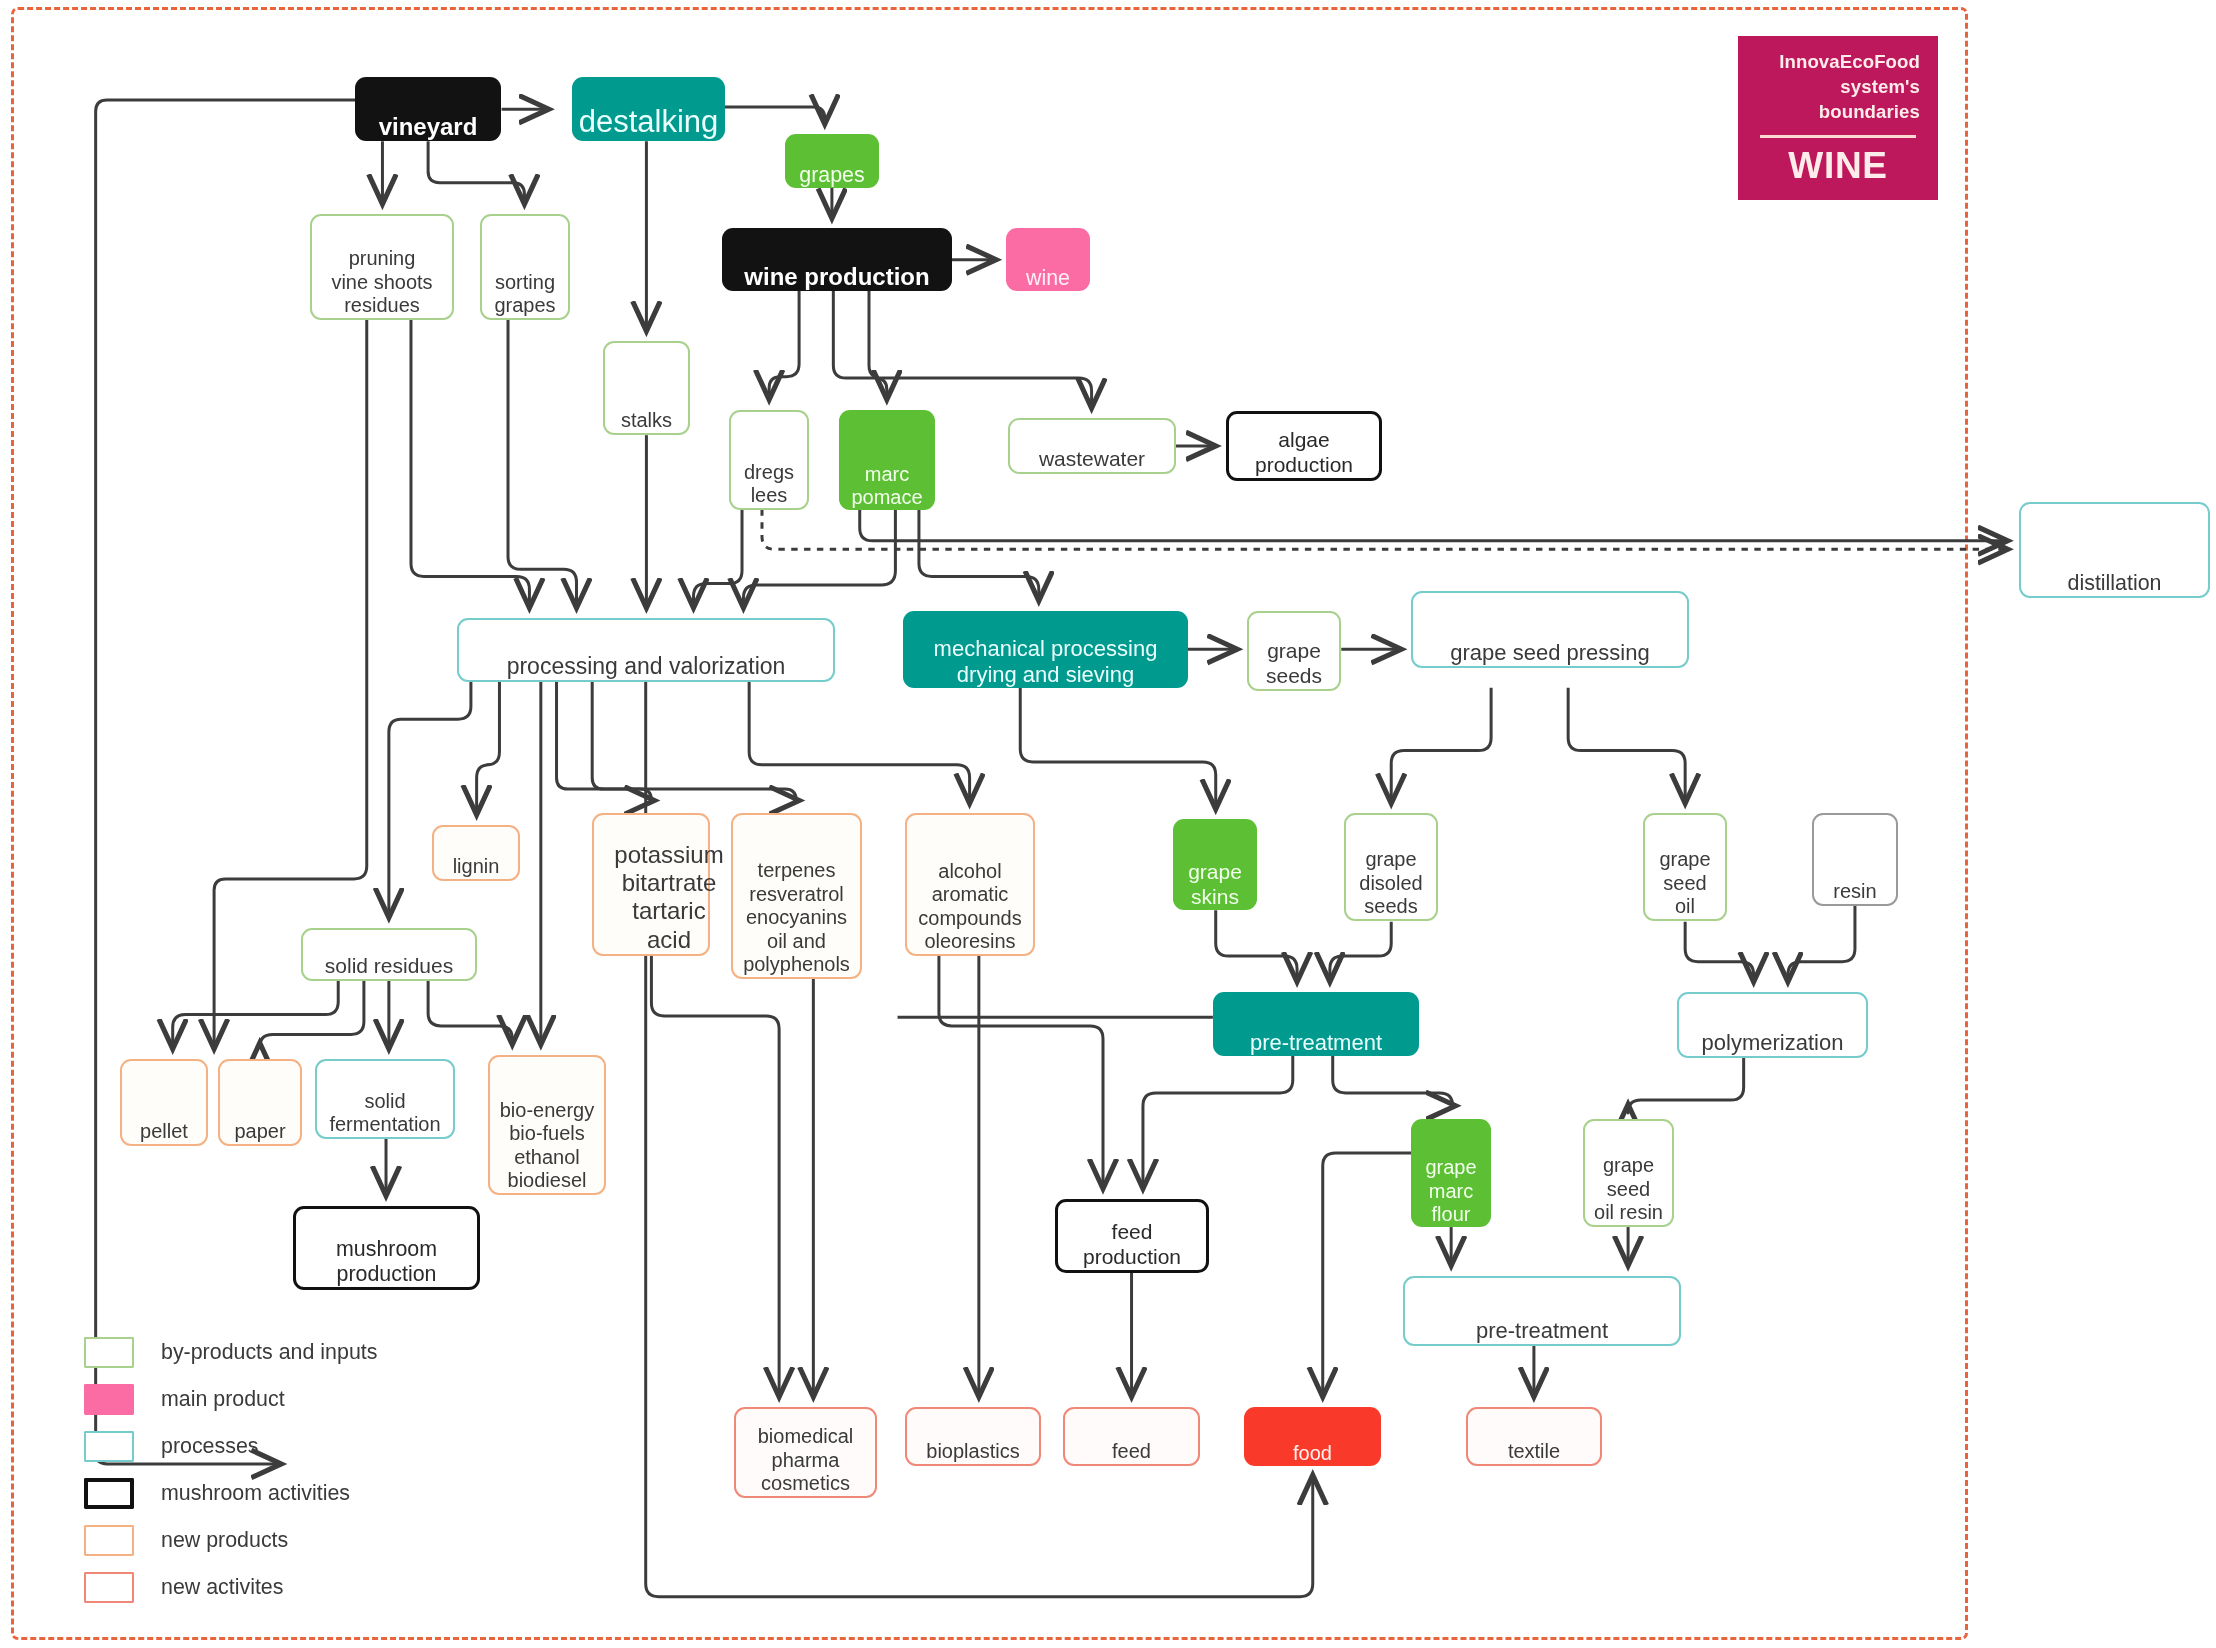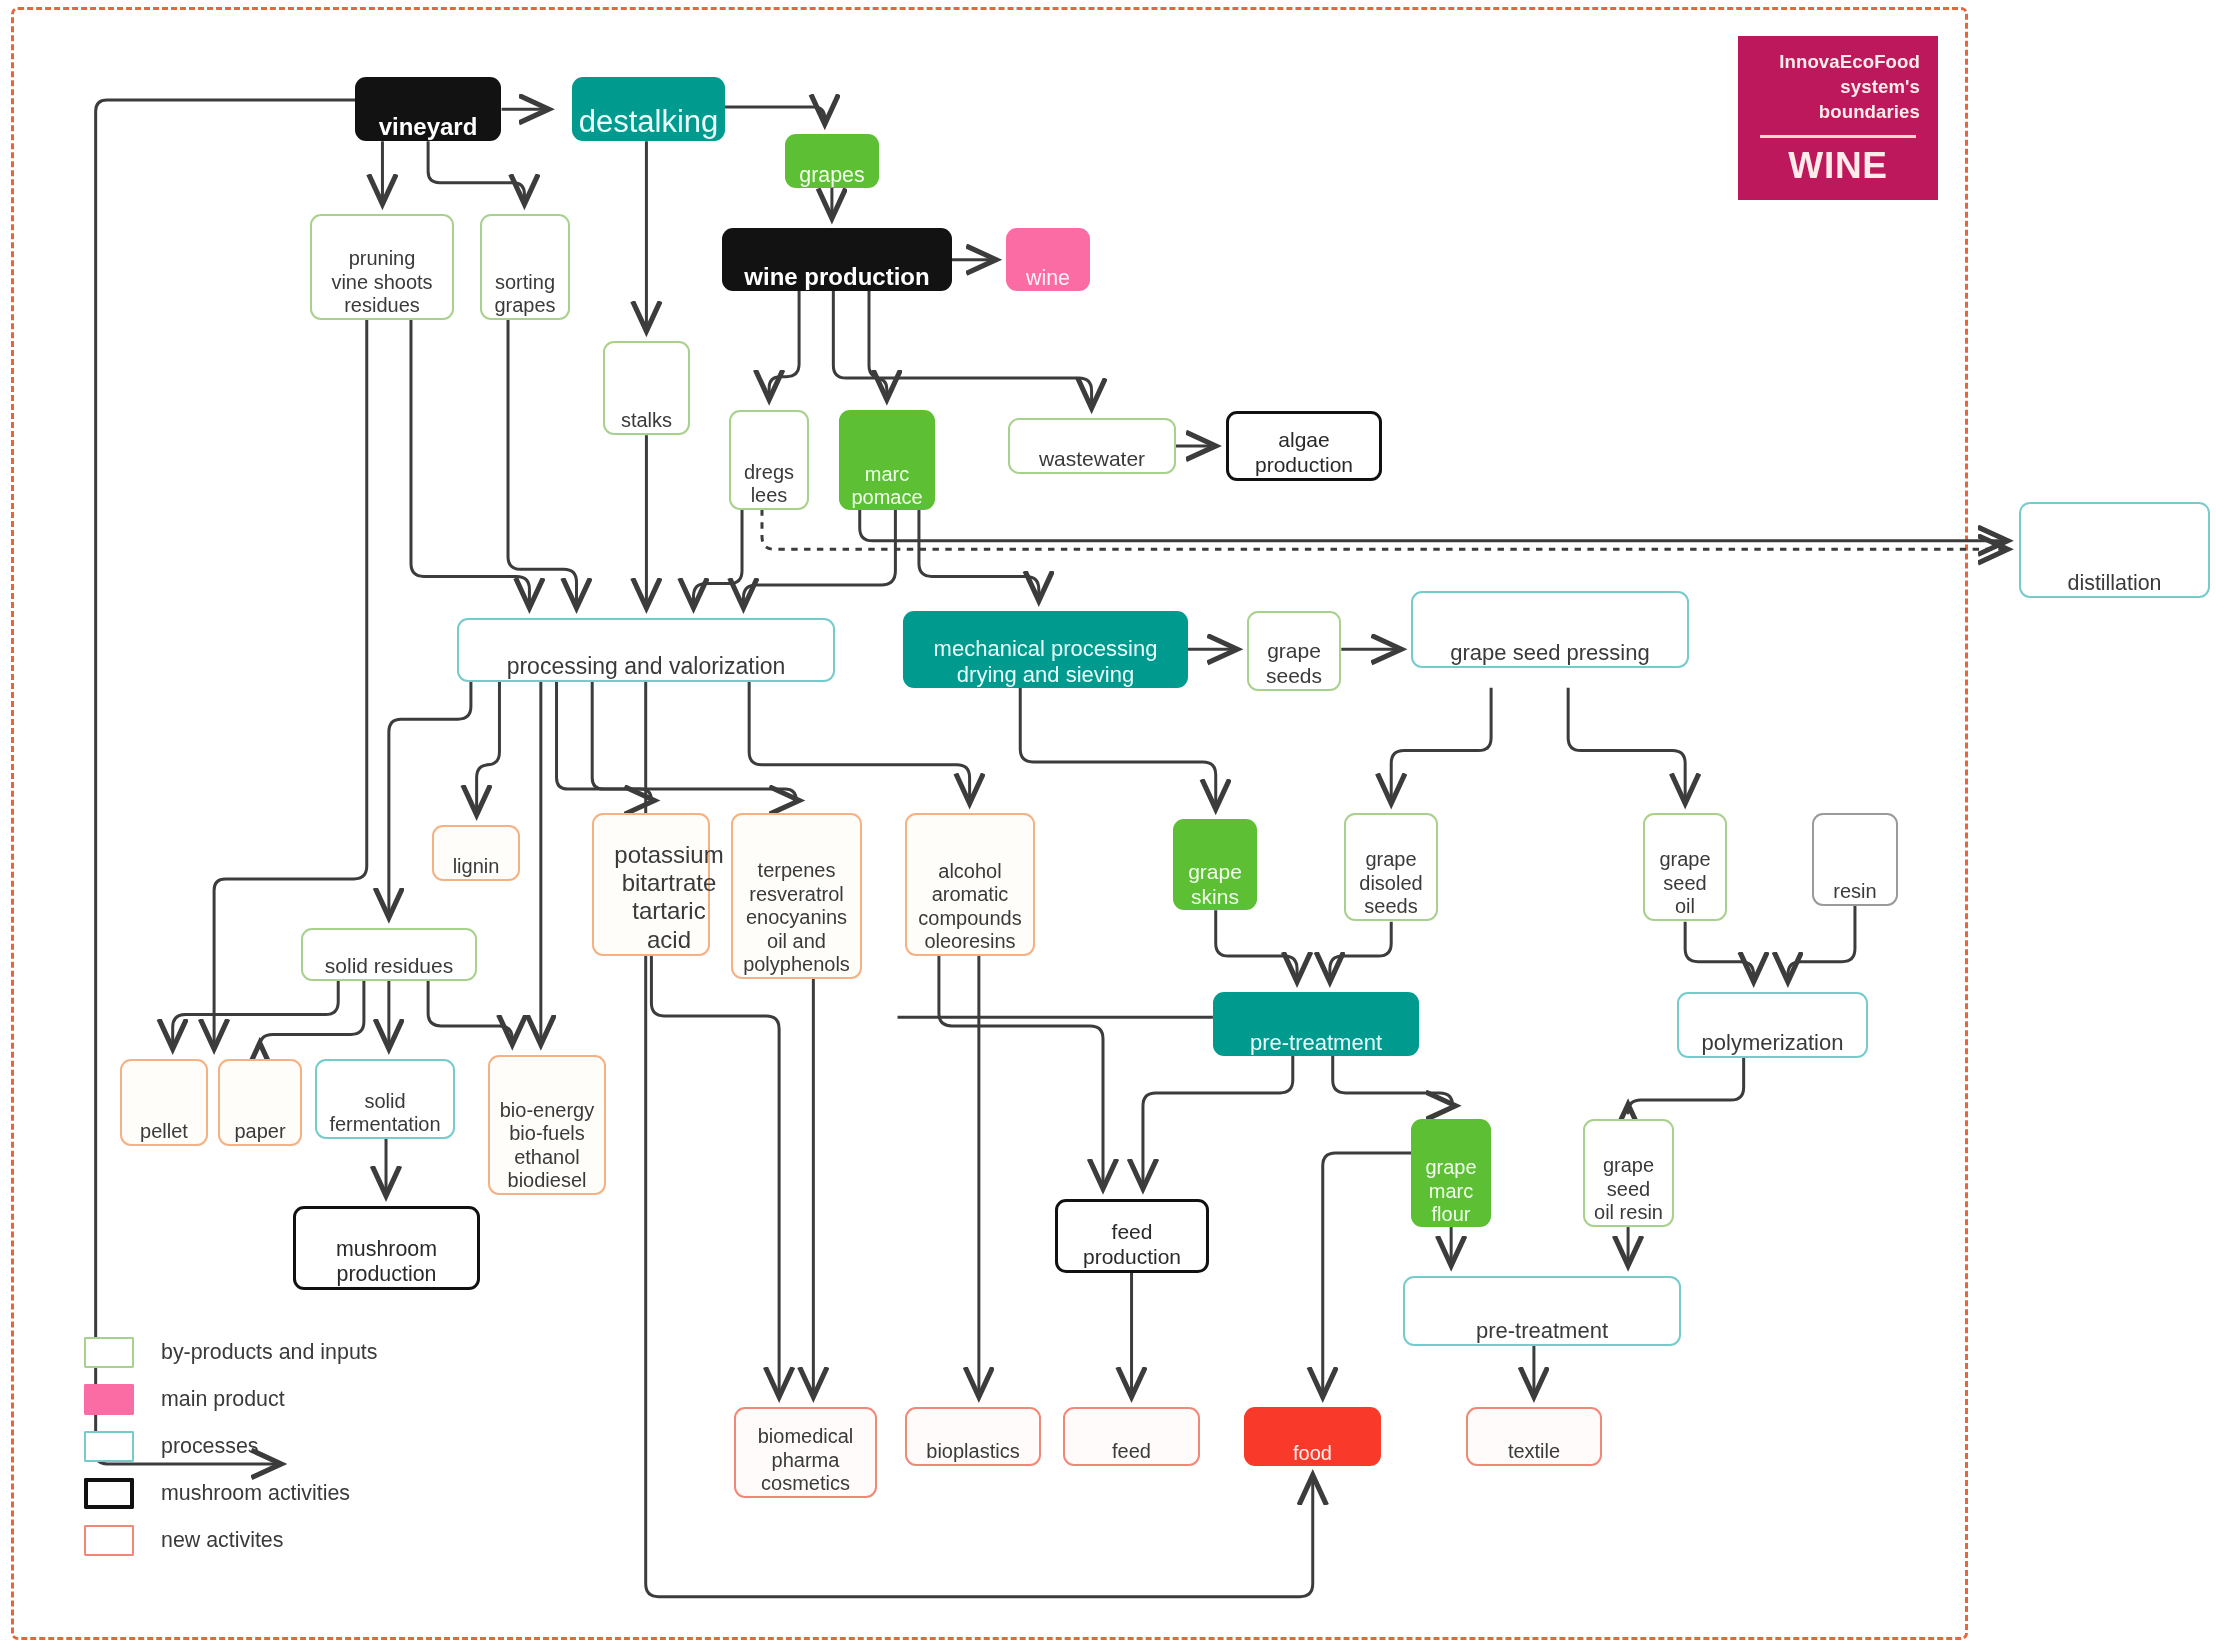--- a/index.html
+++ b/index.html
@@ -437,18 +437,22 @@
       </div>
       <div class="leg-row">
         <div class="leg-sw" style="background: rgb(255, 255, 255); border: 2.9px solid rgb(118, 203, 203);"></div>
         <div class="leg-lb">processes</div>
       </div>
       <div class="leg-row">
         <div class="leg-sw" style="background: rgb(255, 255, 255); border: 4.3px solid rgb(17, 17, 17);"></div>
         <div class="leg-lb">mushroom activities</div>
       </div>
       <div class="leg-row">
+        <div class="leg-sw" style="background: rgb(255, 255, 255); border: 2.9px solid rgb(244, 177, 131);"></div>
+        <div class="leg-lb">new products</div>
+      </div>
+      <div class="leg-row">
         <div class="leg-sw" style="background: rgb(255, 255, 255); border: 2.9px solid rgb(240, 136, 120);"></div>
         <div class="leg-lb">new activites</div>
       </div>
     </div>
 </div>
 
 
 </body></html>

